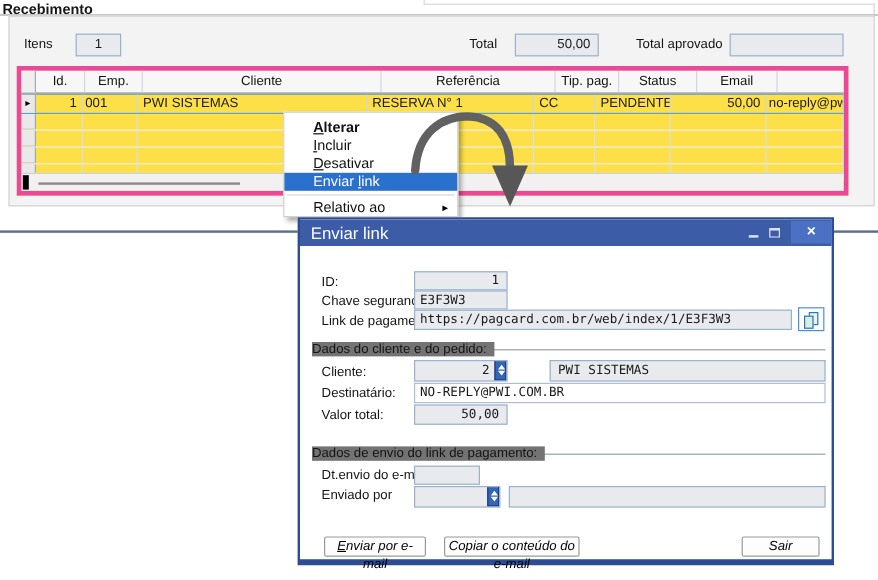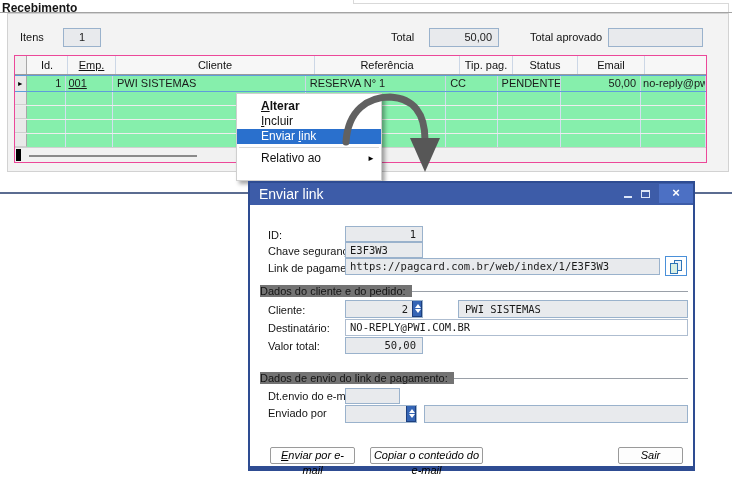--- a/index.html
+++ b/index.html
@@ -19,26 +19,26 @@
   .outer-panel { position:absolute; top:13px; left:7px; width:722px; height:159px; background:#f3f3f3; border:1px solid #d2d2d2; }
 
   .fld-label { position:absolute; font-size:11px; color:#141414; white-space:nowrap; }
   .fld { position:absolute; background:var(--field-bg,#e8eaed); border:1px solid var(--field-border,#9ab2cc); font-size:11px; line-height:17px; white-space:nowrap; overflow:hidden; }
   .fld.right { text-align:right; padding-right:6px; }
   .fld.center { text-align:center; }
   .fld.white { background:#fff; }
   .mono { font-family:"DejaVu Sans Mono", monospace; font-size:10.5px; }
 
   
-  .grid { position:absolute; top:55px; left:14px; width:693px; height:108px; background:#86efac; border:1px solid #ec4899; }
+  .grid { position:absolute; top:55px; left:14px; width:693px; height:108px; background:#fde047; border:4px solid #ec4899; }
   .g-row { display:flex; width:100%; }
   .g-head { height:19px; background:#f7f7f7; border-bottom:1px solid #9a9a9a; }
   .g-head .g-cell { border-right:1px solid #ccd7e6; text-align:center; line-height:18px; color:#111; }
   .g-cell { height:100%; overflow:hidden; white-space:nowrap; }
-  .c0{width:12px;} .c1{width:41px;} .c2{width:48px;text-decoration:underline;} .c3{width:199px;} .c4{width:145px;}
+  .c0{width:12px;} .c1{width:41px;} .c2{width:48px;} .c3{width:199px;} .c4{width:145px;}
   .c5{width:53px;} .c6{width:65px;} .c7{width:83px;} .c8{width:67px;}
   .g-head .c0 { background:#efefef; border-right:1px solid #a8a8a8; }
   .g-data { height:17px; border-top:1px solid var(--selected-row-border,#5e9ddb); border-bottom:1px solid var(--selected-row-border,#5e9ddb); }
   .g-data .g-cell { border-right:1px solid #ccd7e6; line-height:15px; }
   .g-data .c0 { background:#e9e9e9; border-right:1px solid #a8a8a8; text-align:center; line-height:15px; font-size:7px; color:#000; }
   .g-data .c1 { text-align:right; padding-right:4px; }
   .g-data .c7 { text-align:right; padding-right:4px; }
   .g-data .c2,.g-data .c8 { padding-left:2px; }
   .g-data .c3,.g-data .c4,.g-data .c5,.g-data .c6 { padding-left:4px; }
   .g-empty { height:14px; border-bottom:1px solid #ededed; }
@@ -172,20 +172,21 @@
       <div class="g-scroll-mark"></div>
       <div class="g-scroll-thumb"></div>
     </div>
   </div>
 
   <div class="page-separator"></div>
 
   <div class="context-menu">
     <div class="menu-item bold"><span><span></span><span class="mn">A</span><span>lterar</span></span></div>
     <div class="menu-item"><span><span></span><span class="mn">I</span><span>ncluir</span></span></div>
+    <div class="menu-item"><span><span></span><span class="mn">D</span><span>esativar</span></span></div>
     <div class="menu-item selected"><span><span>Enviar </span><span class="mn">l</span><span>ink</span></span></div>
     <div class="menu-sep"></div>
     <div class="menu-item"><span><span>Relativo ao</span></span><span class="submenu-arrow">►</span></div>
   </div>
 
   <svg class="curved-arrow" width="115" height="100" viewBox="0 0 115 100">
     <path d="M 16 54 C 18 22, 38 9, 60 9 C 84 10, 95 26, 95 52" fill="none" stroke="#616161" stroke-width="7" stroke-linecap="round"></path>
     <polygon points="80,50 110,50 95,84" fill="#575757"></polygon>
   </svg>
 

